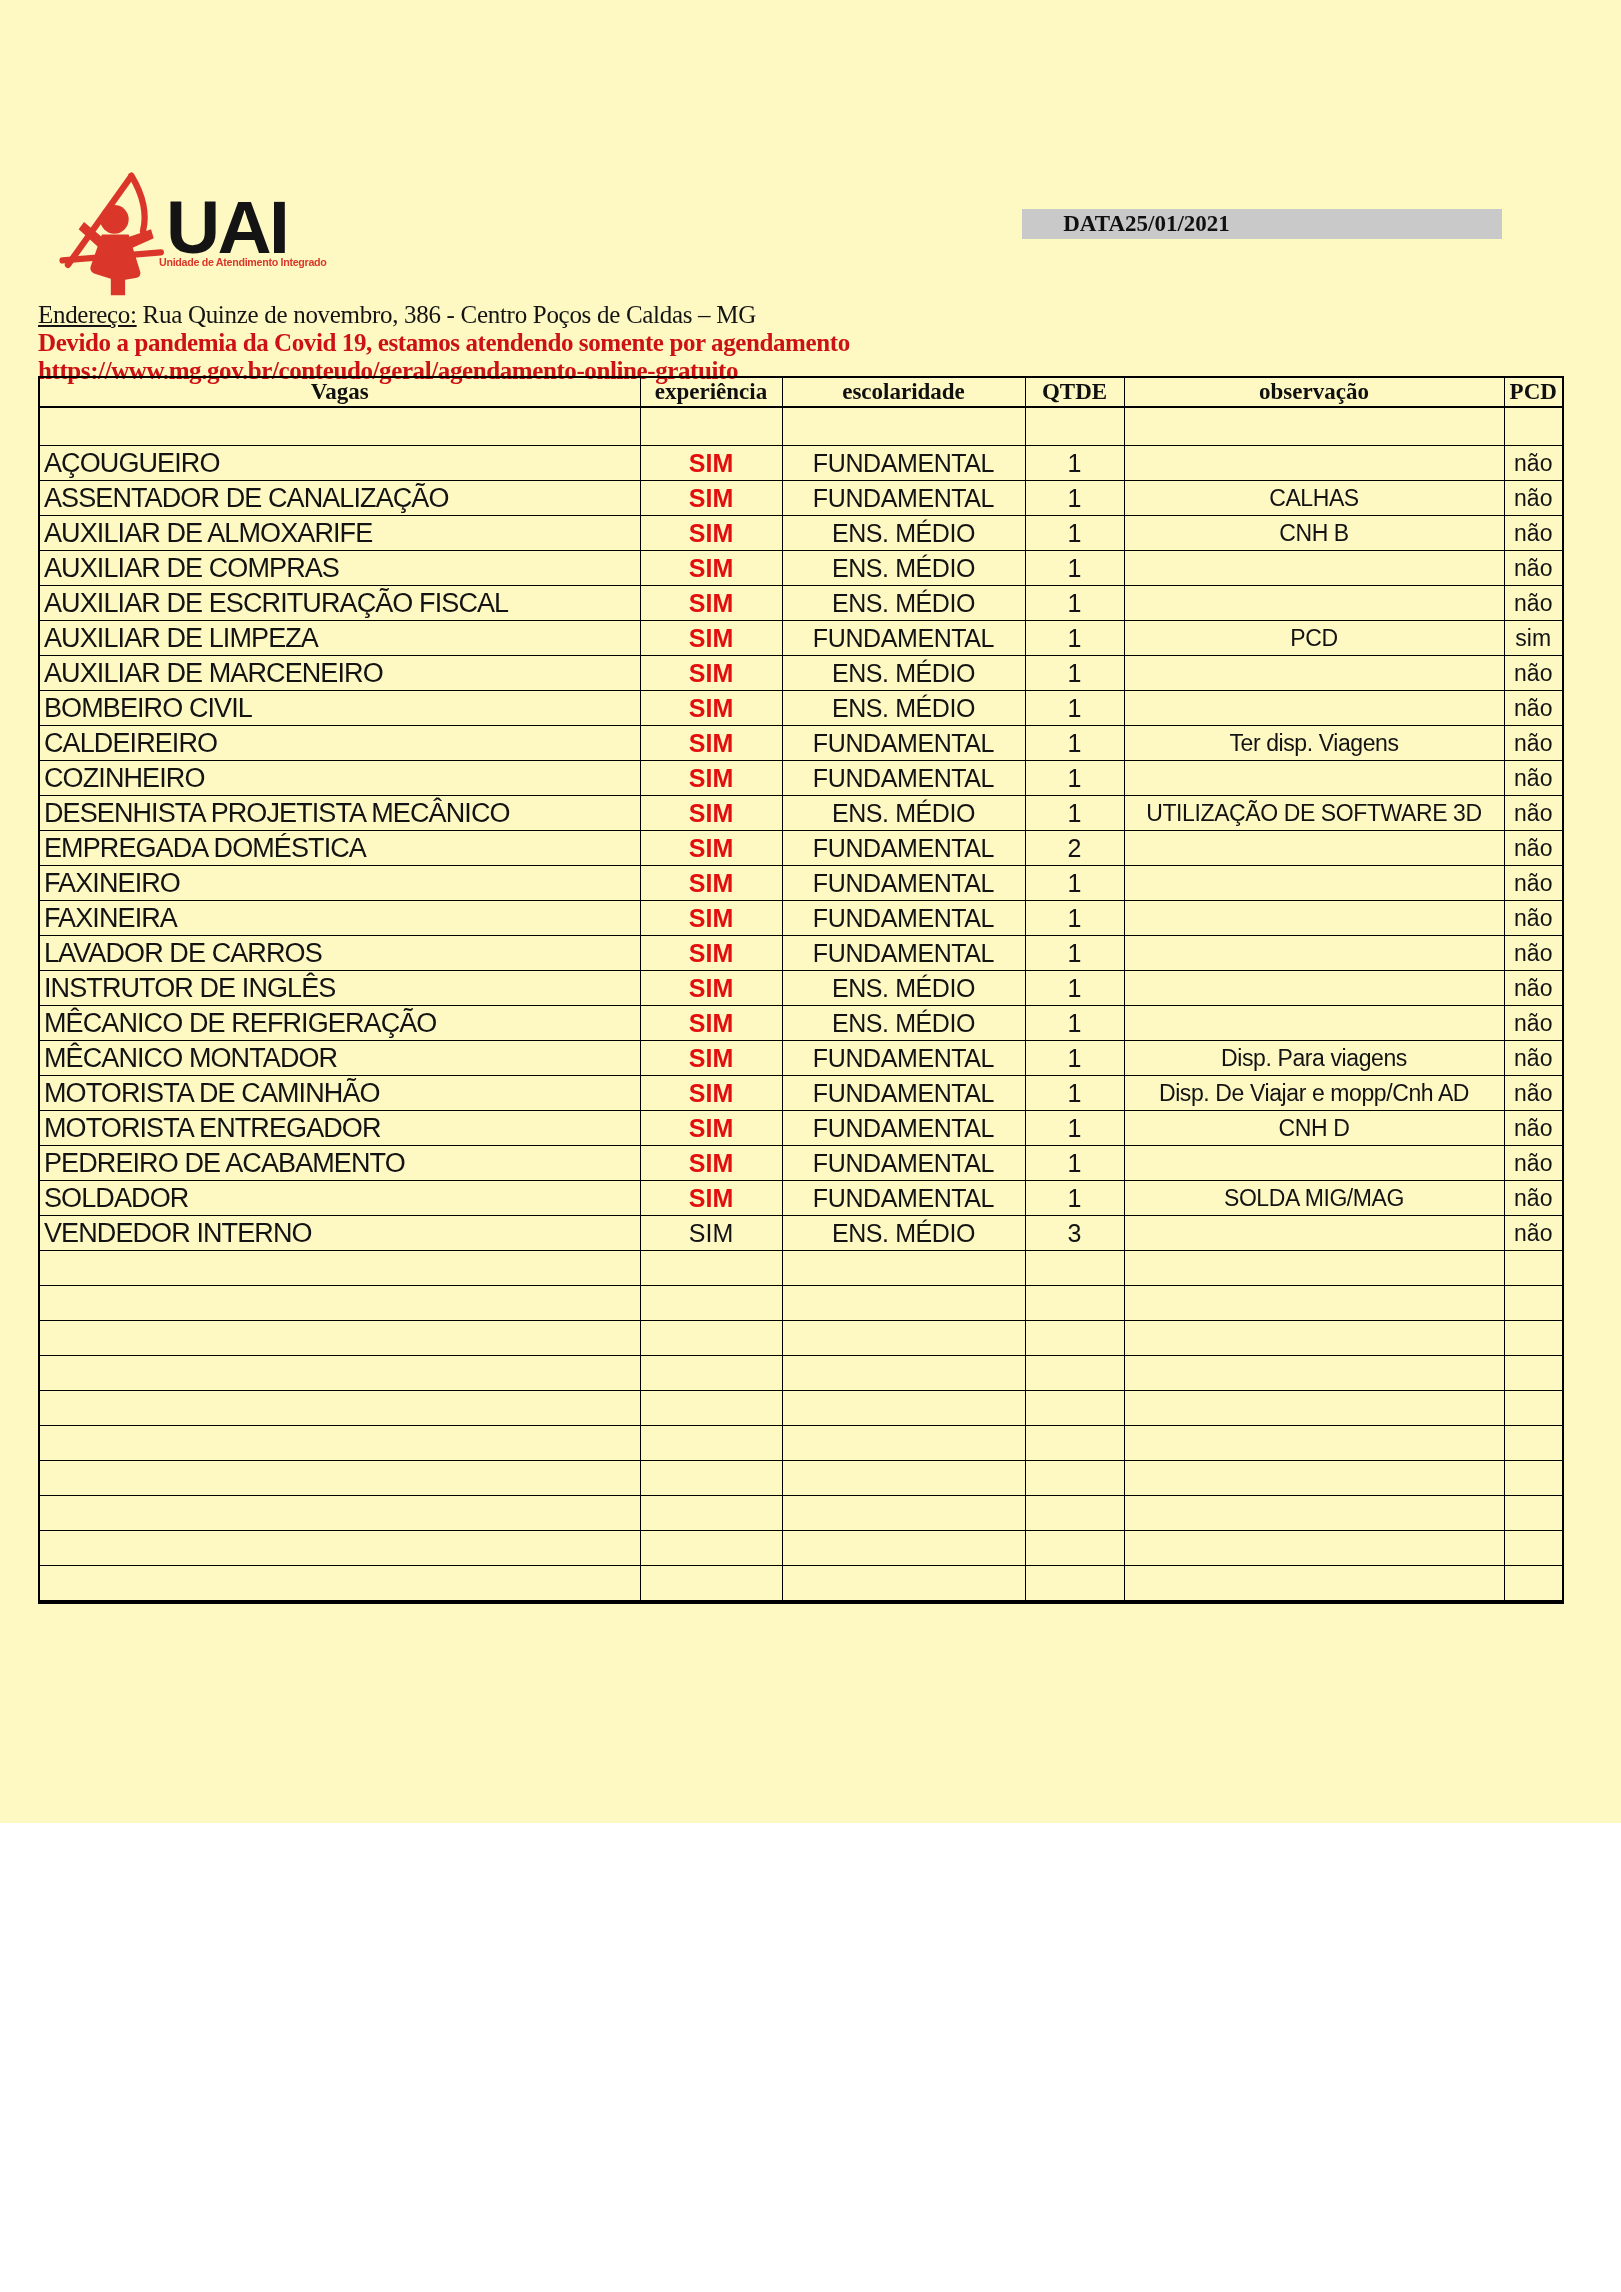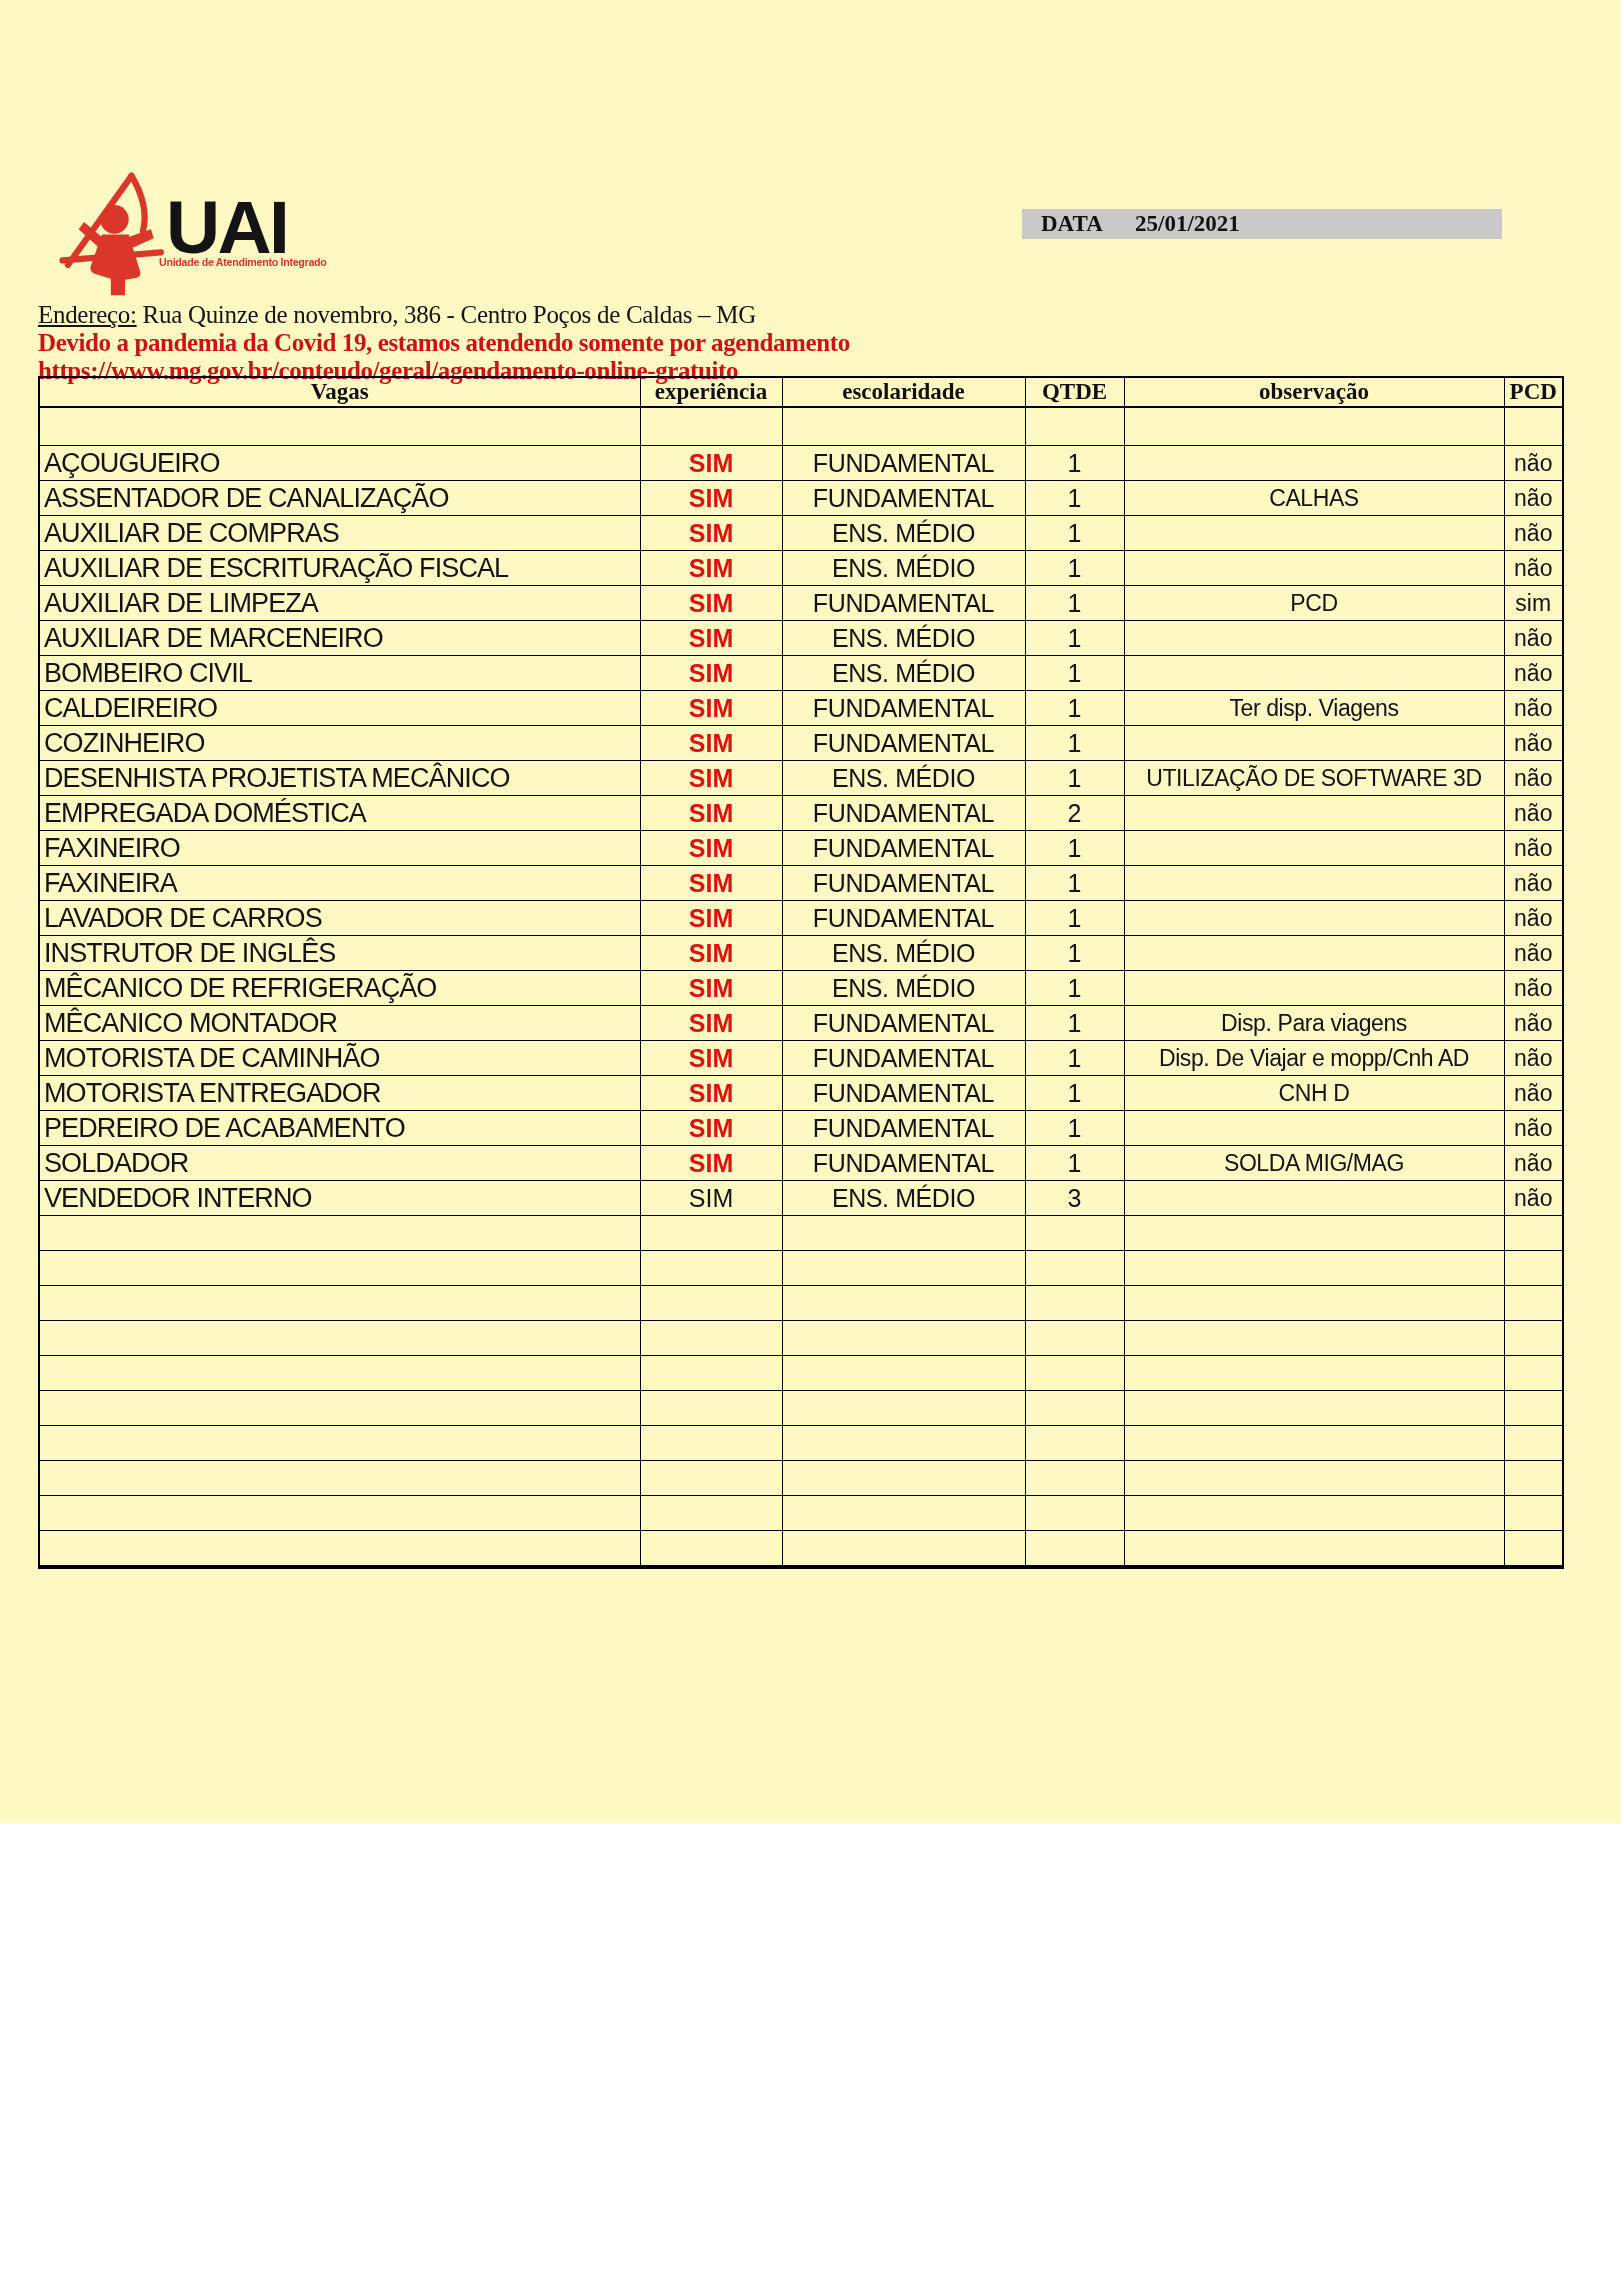--- a/index.html
+++ b/index.html
@@ -22,21 +22,21 @@
     font-weight:bold; font-size:10.7px; letter-spacing:-0.3px;
     color:var(--red-logo); white-space:nowrap;
   }
 
   
   .date-bar {
     position:absolute; left:1022px; top:209px; width:480px; height:30px;
     background:var(--bar-gray); display:flex; align-items:center;
     font-family:"Liberation Serif", serif; font-weight:bold; font-size:23px; color:#101010;
   }
-  .date-bar .lbl { padding-left:19px; width:94px; }
+  .date-bar .lbl { padding-left:9px; width:94px;text-align:right; }
   .date-bar .val { }
 
   
   .addr-block { position:absolute; left:38px; top:301px; line-height:28px; white-space:nowrap; }
   .addr-line { font-family:"Liberation Serif", serif; font-size:25px; color:#141414; letter-spacing:-0.3px; }
   .addr-line .u { text-decoration:underline; }
   .notice-line {
     font-family:"Liberation Serif", serif; font-weight:bold; font-size:25px;
     color:var(--red-notice); letter-spacing:-0.4px;
   }
@@ -137,20 +137,28 @@
     </tr>
         <tr class="data-row">
       <td class="c-vaga">ASSENTADOR DE CANALIZAÇÃO</td>
       <td class="c-exp"><span class="sim-red">SIM</span></td>
       <td class="c-esc">FUNDAMENTAL</td>
       <td class="c-qtde">1</td>
       <td class="c-obs">CALHAS</td>
       <td class="c-pcd">não</td>
     </tr>
         <tr class="data-row">
+      <td class="c-vaga">AUXILIAR DE ALMOXARIFE</td>
+      <td class="c-exp"><span class="sim-red">SIM</span></td>
+      <td class="c-esc">ENS. MÉDIO</td>
+      <td class="c-qtde">1</td>
+      <td class="c-obs">CNH B</td>
+      <td class="c-pcd">não</td>
+    </tr>
+        <tr class="data-row">
       <td class="c-vaga">AUXILIAR DE COMPRAS</td>
       <td class="c-exp"><span class="sim-red">SIM</span></td>
       <td class="c-esc">ENS. MÉDIO</td>
       <td class="c-qtde">1</td>
       <td class="c-obs"></td>
       <td class="c-pcd">não</td>
     </tr>
         <tr class="data-row">
       <td class="c-vaga">AUXILIAR DE ESCRITURAÇÃO FISCAL</td>
       <td class="c-exp"><span class="sim-red">SIM</span></td>

